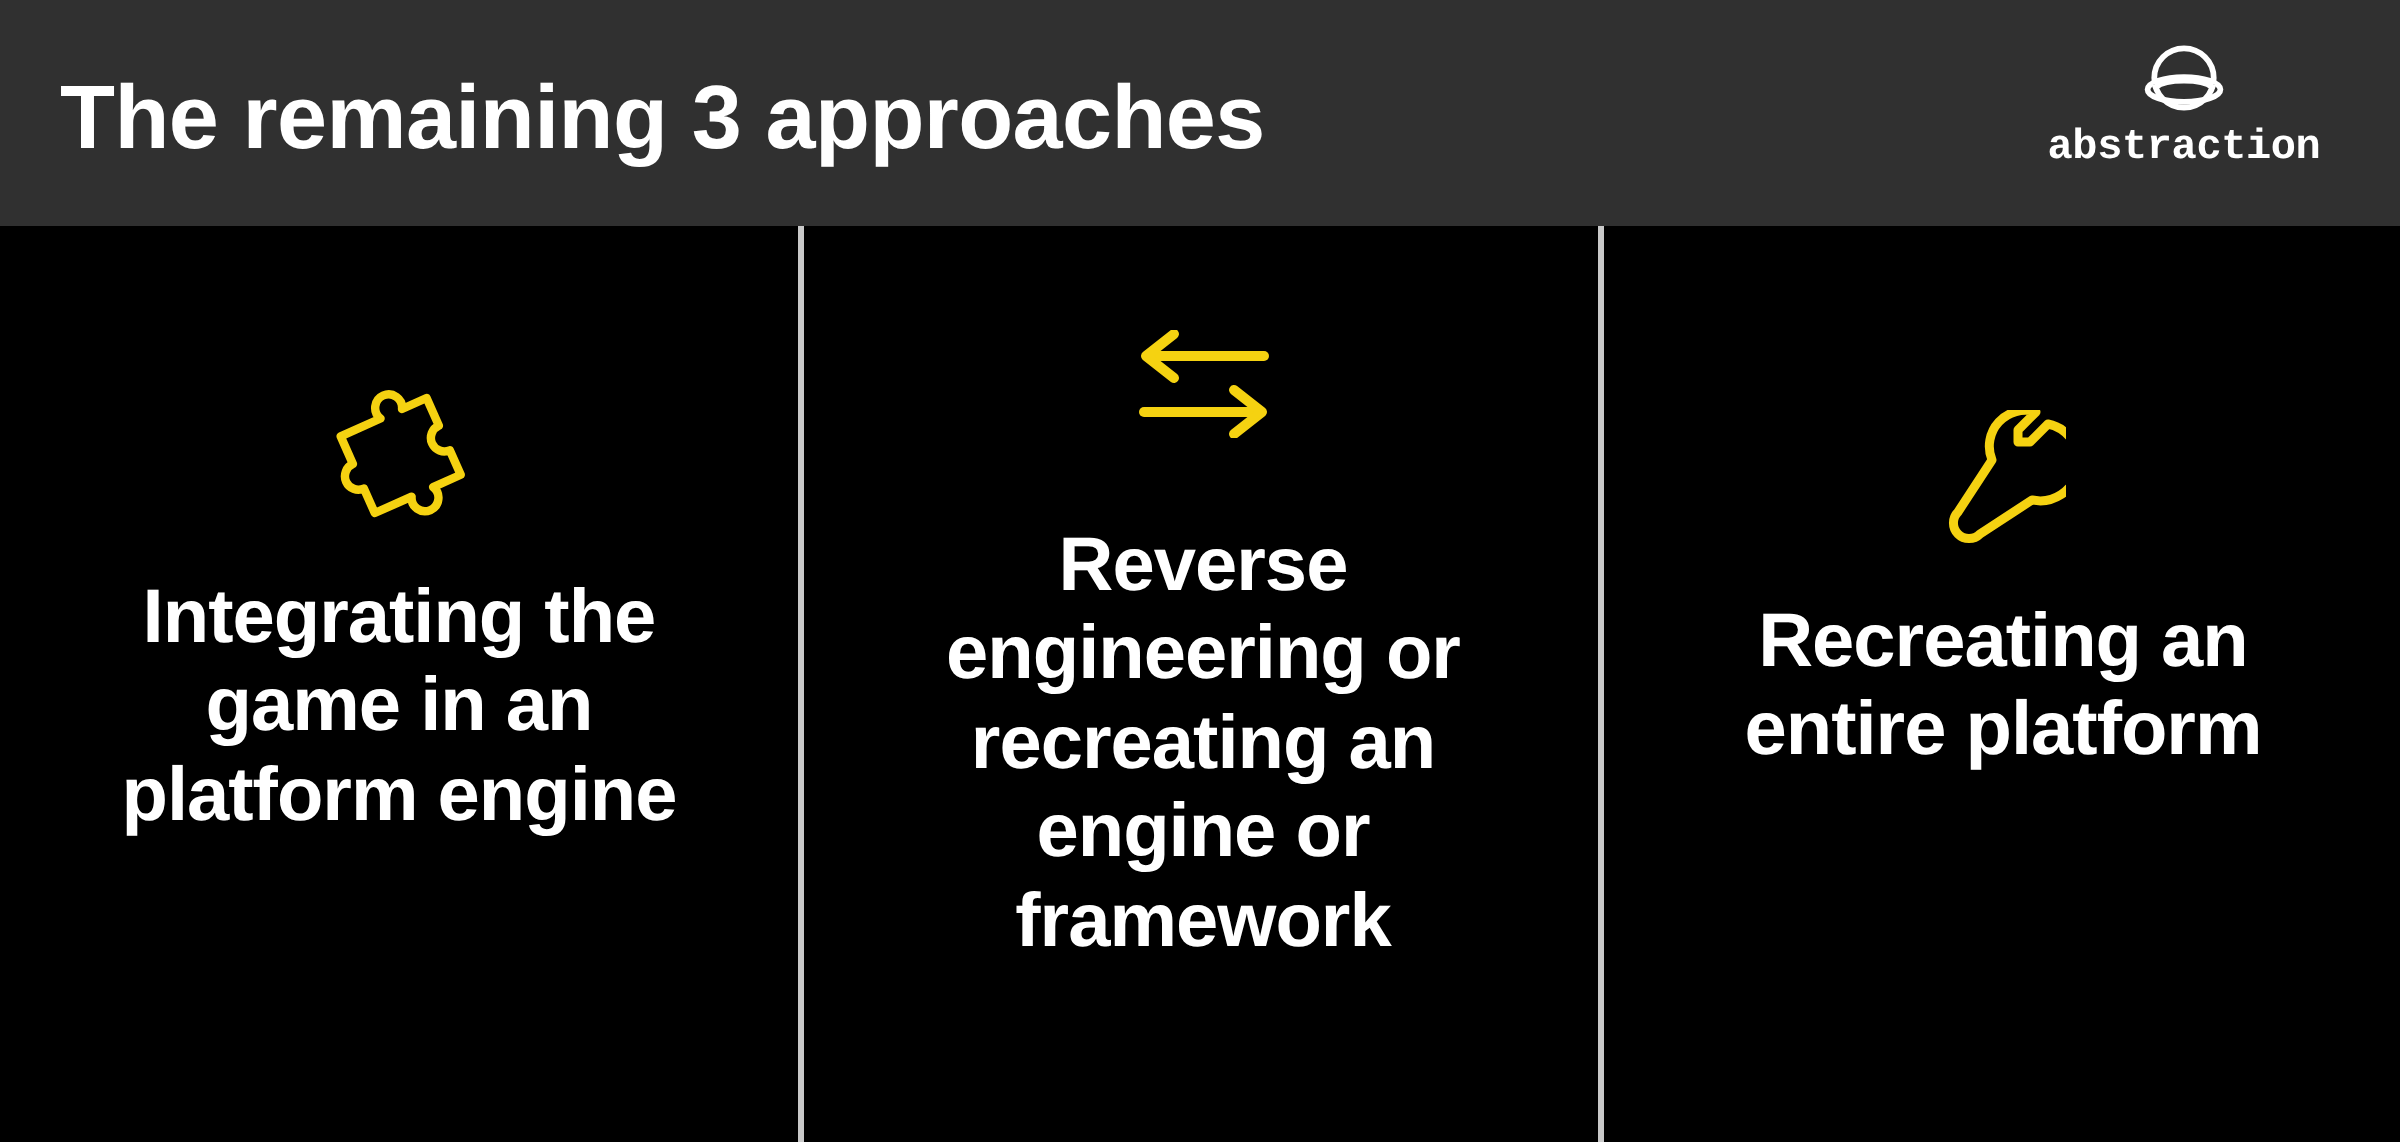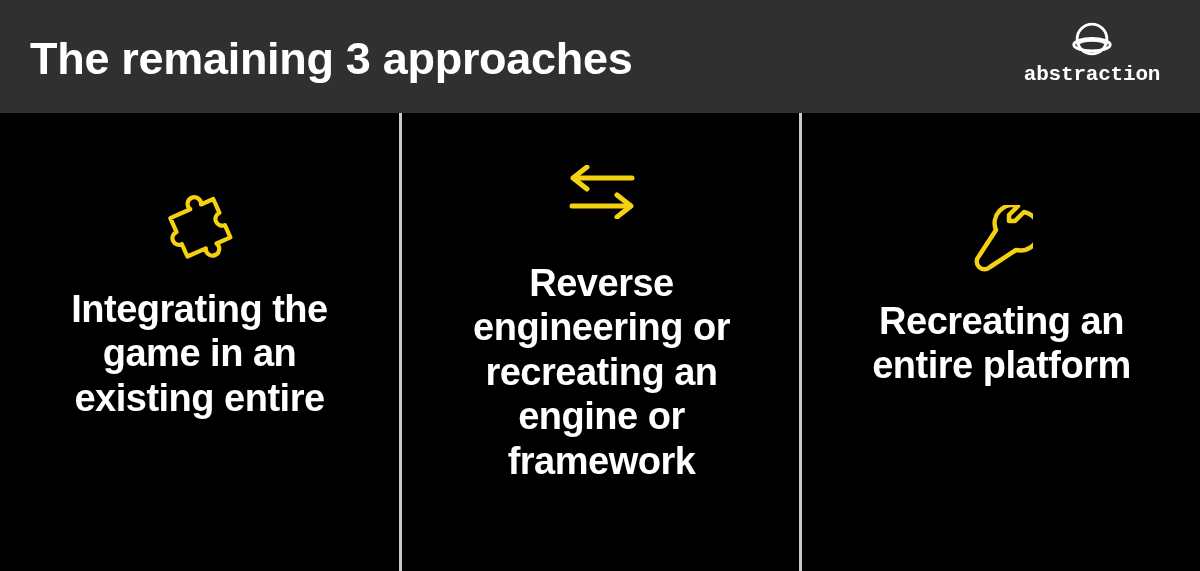--- a/index.html
+++ b/index.html
@@ -163,21 +163,21 @@
                      A 8 8 0 1 0 78 60
                      L 78 76
                      L 60 76
                      A 8 8 0 1 1 46 76
                      L 22 76
                      L 22 60
                      A 8 8 0 1 1 22 44
                      Z" fill="none" stroke="#F5D211" stroke-width="5" stroke-linejoin="round" stroke-linecap="round"></path>
           </g>
         </svg>
-        <div class="col-text">Integrating the game in an existing entire</div>
+        <div class="col-text">Integrating the game in an platform engine</div>
       </div>
     </div>
 
     <div class="col c2">
       <div class="col-inner">
         <svg class="col-icon" viewBox="0 0 70 54">
           <g fill="none" stroke="#F5D211" stroke-width="5" stroke-linecap="round" stroke-linejoin="round">
             <line x1="65" y1="13" x2="7" y2="13"></line>
             <polyline points="20,2 6,13 20,24"></polyline>
             <line x1="5" y1="41" x2="63" y2="41"></line>

